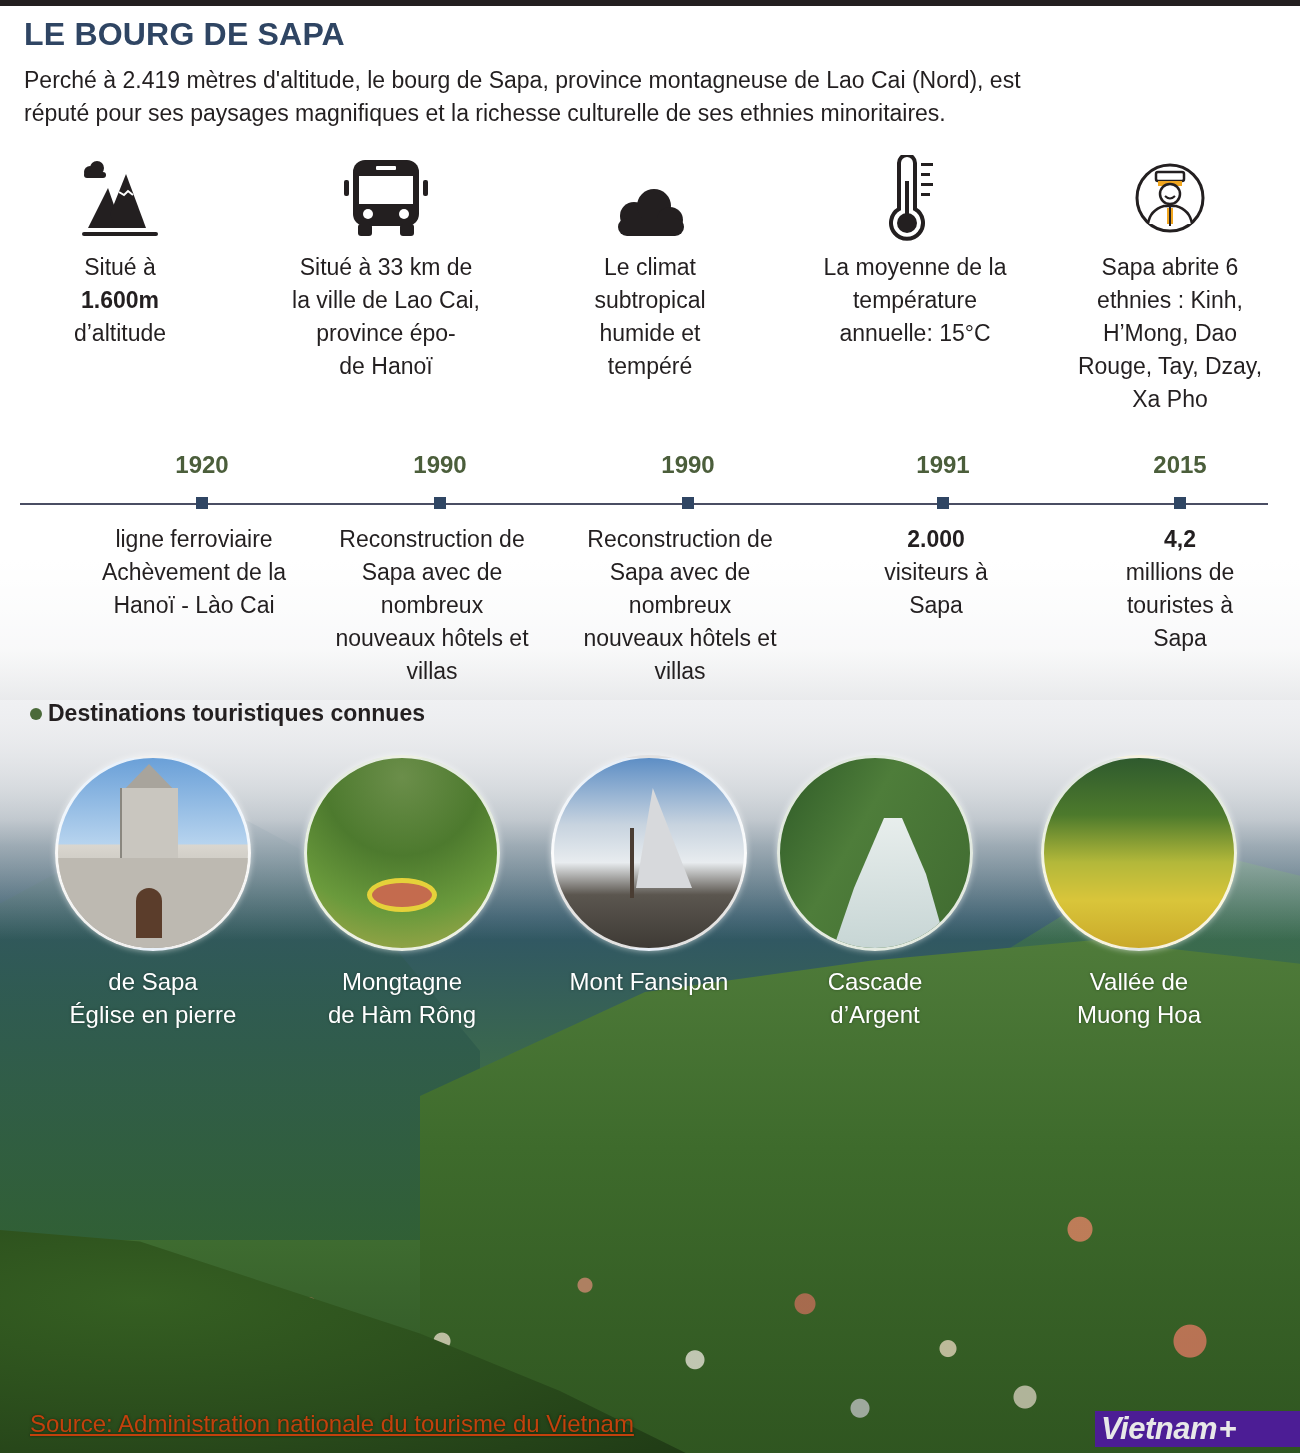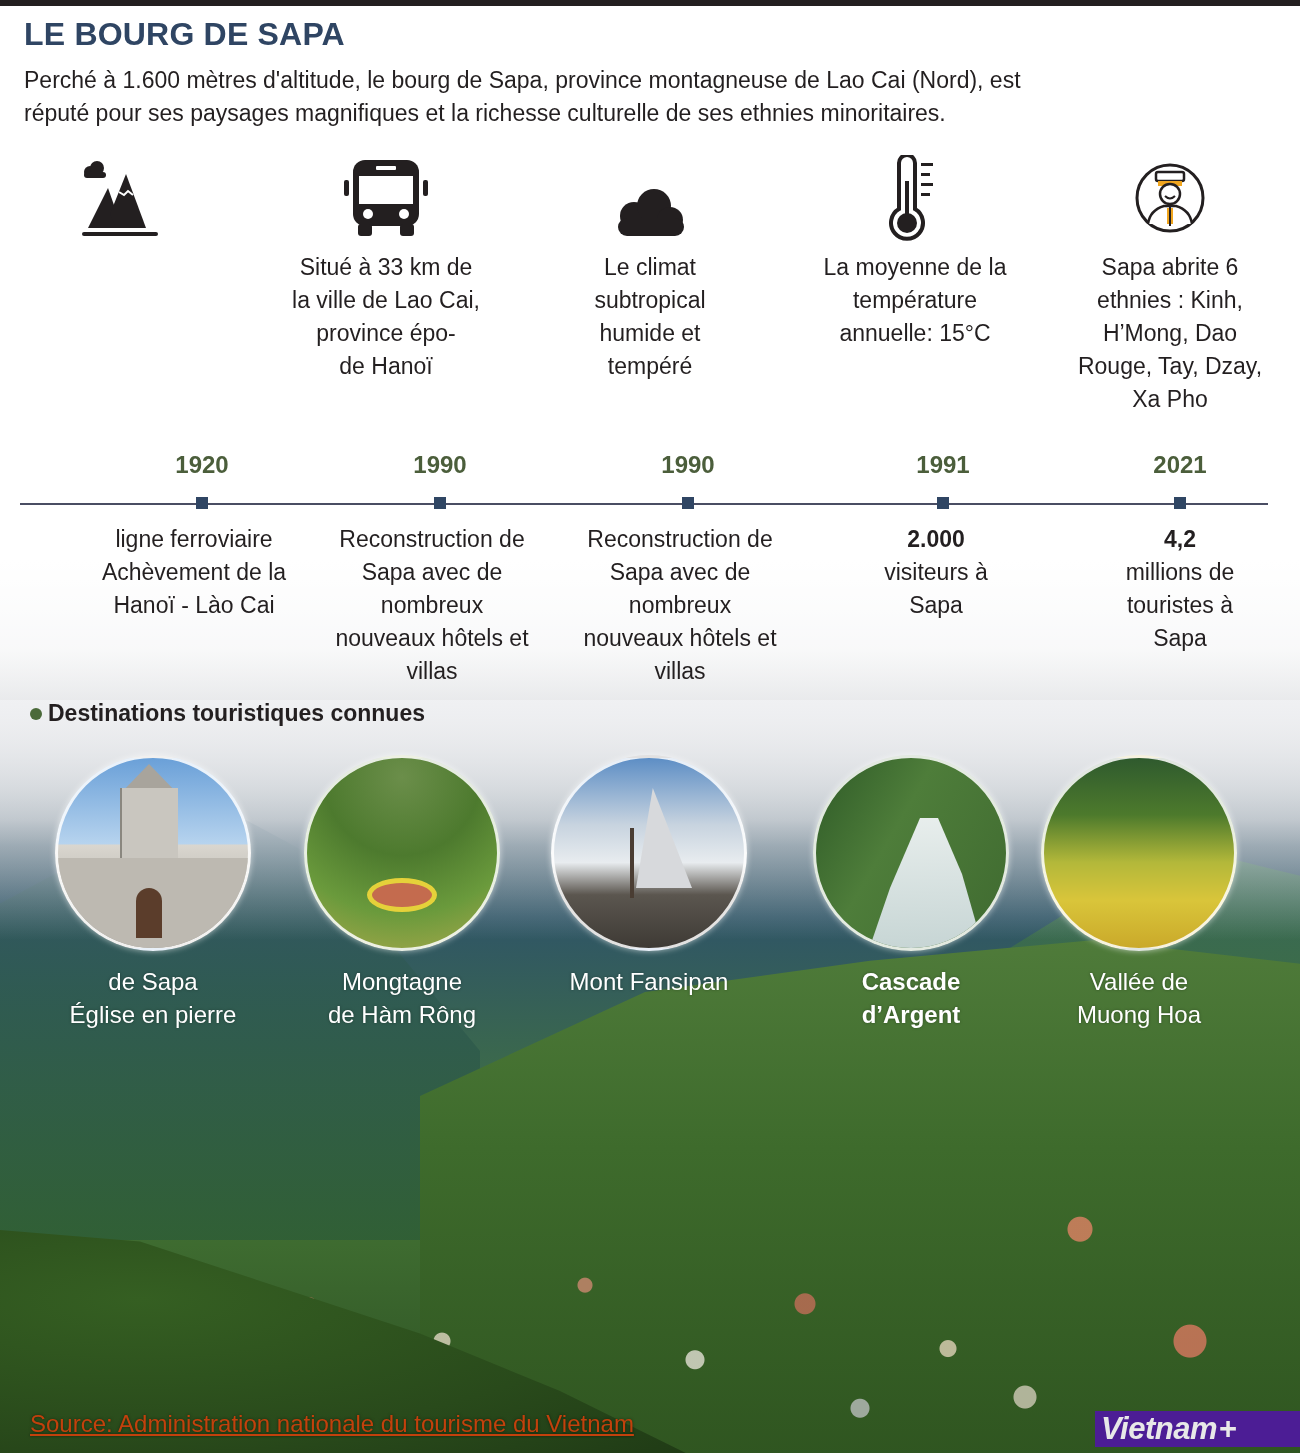--- a/index.html
+++ b/index.html
@@ -140,35 +140,40 @@
 <div class="mtn mtn-right"></div>
 <div class="mtn mtn-mid"></div>
 <div class="mtn town"></div>
 <div class="mtn forest-front"></div>
 <div class="fog"></div>
 
 <div class="topbar"></div>
 
 <h1 class="title">LE BOURG DE SAPA</h1>
 <div class="intro">
-  <div>Perché à 1.600 mètres d'altitude, le bourg de Sapa, province montagneuse de Lao Cai (Nord), est</div>
+  <div>Perché à 2.419 mètres d'altitude, le bourg de Sapa, province montagneuse de Lao Cai (Nord), est</div>
   <div>réputé pour ses paysages magnifiques et la richesse  culturelle de ses ethnies minoritaires.</div>
 </div>
 
 <div class="fact" style="left:40px;width:160px;">
   <div class="icon">
     <svg width="80" height="80" viewBox="0 0 80 80">
       <circle cx="10" cy="14" r="6" fill="#231f20"></circle>
         <circle cx="17" cy="10" r="7" fill="#231f20"></circle>
         <rect x="4" y="14" width="22" height="6" rx="3" fill="#231f20"></rect>
       <polygon points="8,70 28,30 42,70" fill="#231f20"></polygon>
       <polygon points="30,56 46,16 66,70 36,70" fill="#231f20"></polygon>
       <polyline points="39,34 44,37 48,33 53,37" stroke="#fff" stroke-width="2" fill="none"></polyline>
       <rect x="2" y="74" width="76" height="4" rx="2" fill="#231f20"></rect>
     </svg>
+  </div>
+  <div class="text">
+    <div>Situé à</div>
+    <div style="font-weight:700;">1.600m</div>
+    <div>d’altitude</div>
   </div>
 </div>
 
 <div class="fact" style="left:266px;width:240px;">
   <div class="icon">
     <svg width="84" height="80" viewBox="0 0 84 80">
       <rect x="0" y="22" width="5" height="16" rx="2" fill="#231f20"></rect>
         <rect x="79" y="22" width="5" height="16" rx="2" fill="#231f20"></rect>
       <rect x="9" y="2" width="66" height="66" rx="12" fill="#231f20"></rect>
       <rect x="15" y="18" width="54" height="28" fill="#fff"></rect>
@@ -285,21 +290,21 @@
   <div class="tl-year">1991</div>
   <div class="tl-dot"></div>
   <div class="tl-desc" style="margin-left:-14px;">
     <div style="font-weight:700;">2.000</div>
     <div>visiteurs à</div>
     <div>Sapa</div>
   </div>
 </div>
 
 <div class="tl-item" style="left:1060px;">
-  <div class="tl-year">2021</div>
+  <div class="tl-year">2015</div>
   <div class="tl-dot"></div>
   <div class="tl-desc">
     <div style="font-weight:700;">4,2</div>
     <div>millions de</div>
     <div>touristes à</div>
     <div>Sapa</div>
   </div>
 </div>
 
 <div class="dest-heading">
@@ -333,21 +338,21 @@
 <div class="dest" style="left:524px;">
   <div class="photo p-fansipan">
     <div class="pole"></div>
       <div class="pyramid"></div>
   </div>
   <div class="label">
     <div>Mont Fansipan</div>
   </div>
 </div>
 
-<div class="dest" style="left:786px;font-weight:bold;">
+<div class="dest" style="left:750px;">
   <div class="photo p-cascade">
     <div class="water"></div>
   </div>
   <div class="label">
     <div>Cascade</div>
     <div>d’Argent</div>
   </div>
 </div>
 
 <div class="dest" style="left:1014px;">

